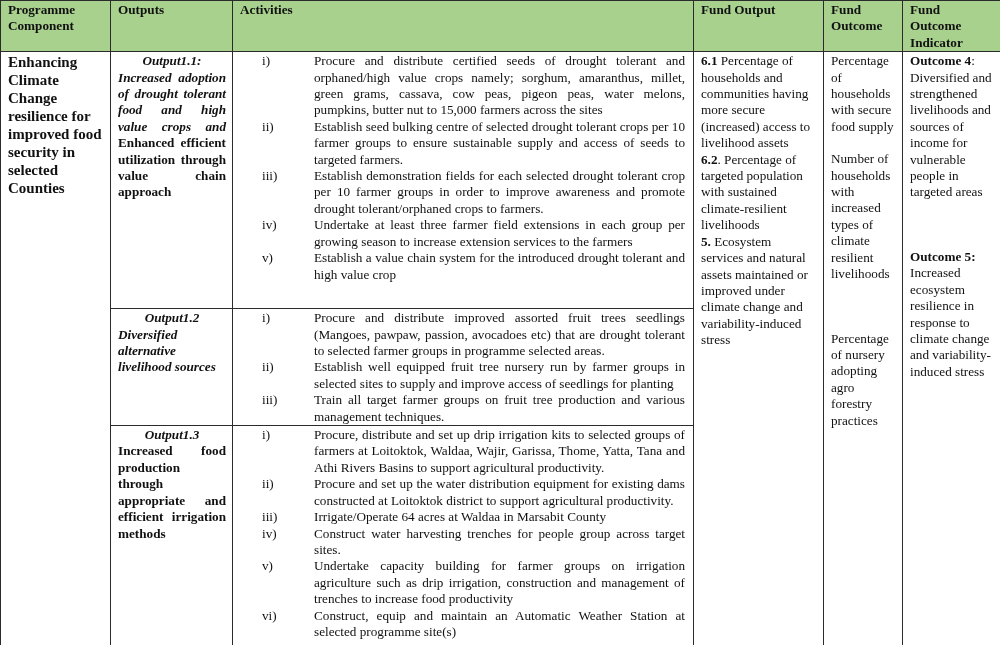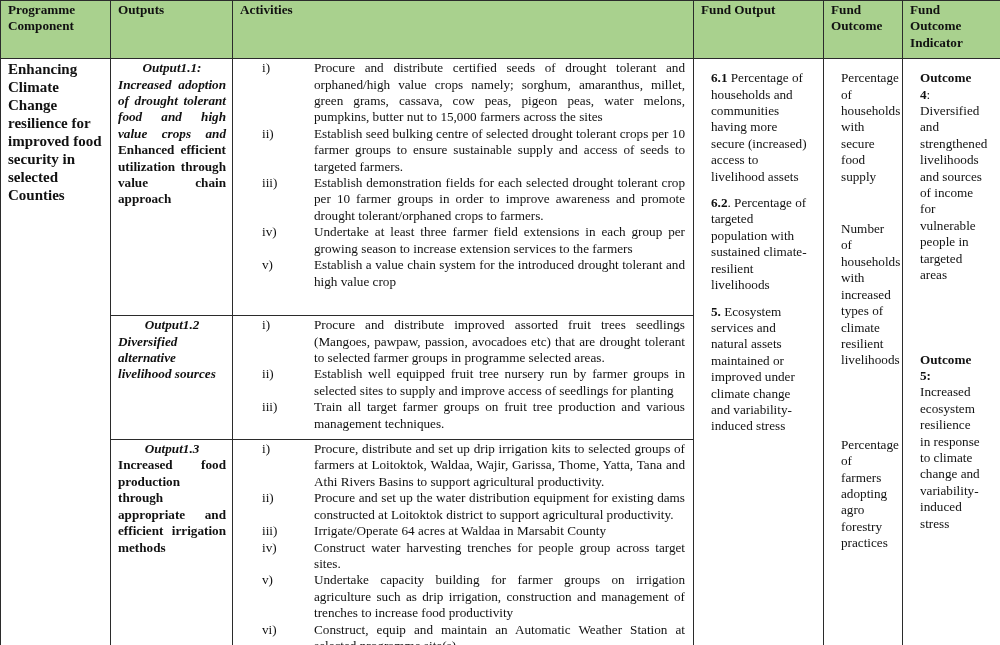--- a/index.html
+++ b/index.html
@@ -7,39 +7,39 @@
   table.matrix {
     border-collapse: collapse;
     table-layout: fixed;
     width: 1000px;
     font-size: 13.2px;
     line-height: 16.4px;
   }
   table.matrix td, table.matrix th {
     border: 1.5px solid #2b2b2b;
     vertical-align: top;
-    padding: 1px 6px 7px 7px;
+    padding: 1px 6px 0 7px;
   }
   thead th {
     background: #a9d18e;
     text-align: left;
     font-weight: bold;
     height: 48px;
     padding-top: 1px;
   }
   .component { font-weight: bold; font-size: 15px; line-height: 18px; padding-top: 2px; }
   .output-cell { text-align: justify; text-align-last: auto; padding-right: 6px; }
   .output-cell .it { font-style: italic; font-weight: bold; }
   .output-cell .bd { font-weight: bold; }
   .just-label { display: flex; justify-content: center; }
   ol.acts { list-style: none; margin: 0; padding: 0; }
   ol.acts li { display: flex; text-align: justify; }
   ol.acts li .num { flex: 0 0 32px; padding-left: 22px; }
   ol.acts li .txt { flex: 1; padding-left: 20px; padding-right: 2px; }
-  .fund p { margin: 10px; }
+  .fund p { margin: 0; }
   .fund b { font-weight: bold; }
   .gap { height: 16px; }
   .gap3 { height: 48px; }
 </style>
 </head>
 <body>
 
 <table class="matrix">
   <colgroup>
     <col style="width:110px">
@@ -98,21 +98,21 @@
       <td class="fund" rowspan="3">
         <p><b>6.1</b><span> Percentage of households and communities having more secure (increased) access to livelihood assets</span></p>
         <p><b>6.2</b><span>. Percentage of targeted population with sustained climate-resilient livelihoods</span></p>
         <p><b>5.</b><span> Ecosystem services and natural assets maintained or improved under climate change and variability-induced stress</span></p>
       </td>
       <td class="fund" rowspan="3">
         <p>Percentage of households with secure food supply</p>
         <div class="gap"></div>
         <p>Number of households with increased types of climate resilient livelihoods</p>
         <div class="gap3"></div>
-        <p>Percentage of farmers adopting agro forestry practices</p>
+        <p>Percentage of nursery adopting agro forestry practices</p>
       </td>
       <td class="fund" rowspan="3">
         <p><b>Outcome 4</b><span>:</span><span> Diversified and strengthened livelihoods and sources of income for vulnerable people in targeted areas</span></p>
         <div class="gap3"></div>
         <p><b>Outcome 5:</b><span> Increased ecosystem resilience in response to climate change and variability-induced stress</span></p>
       </td>
     </tr>
 
     <tr style="height:114px">
       <td class="output-cell">

